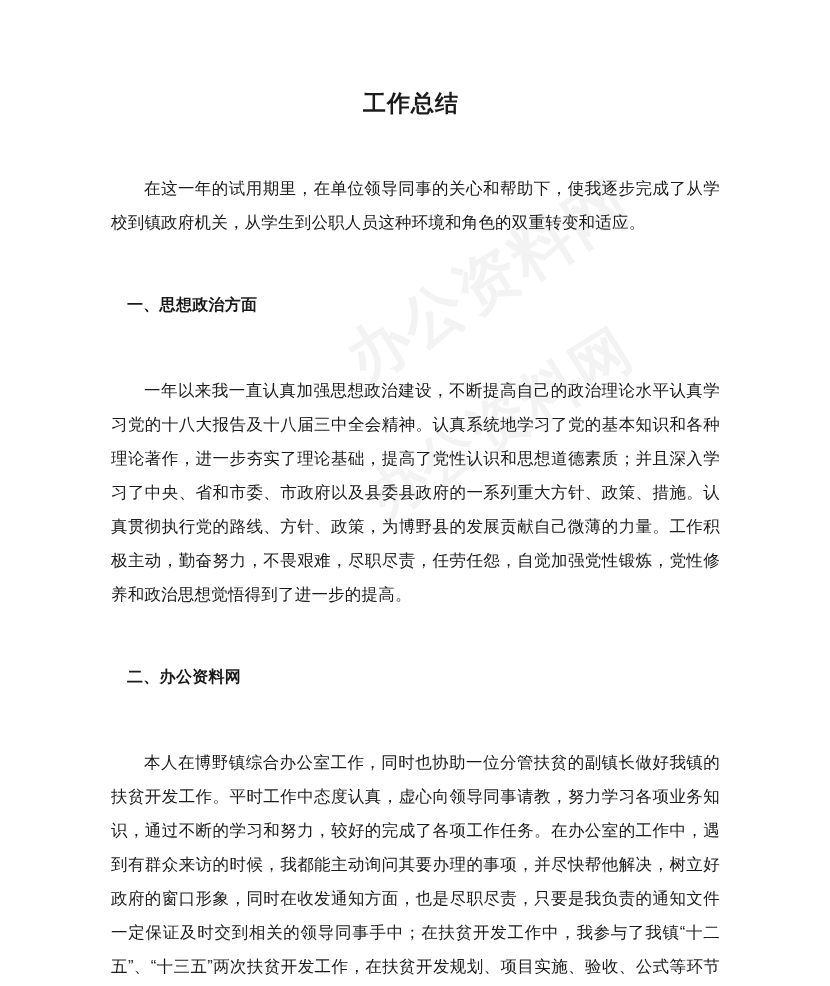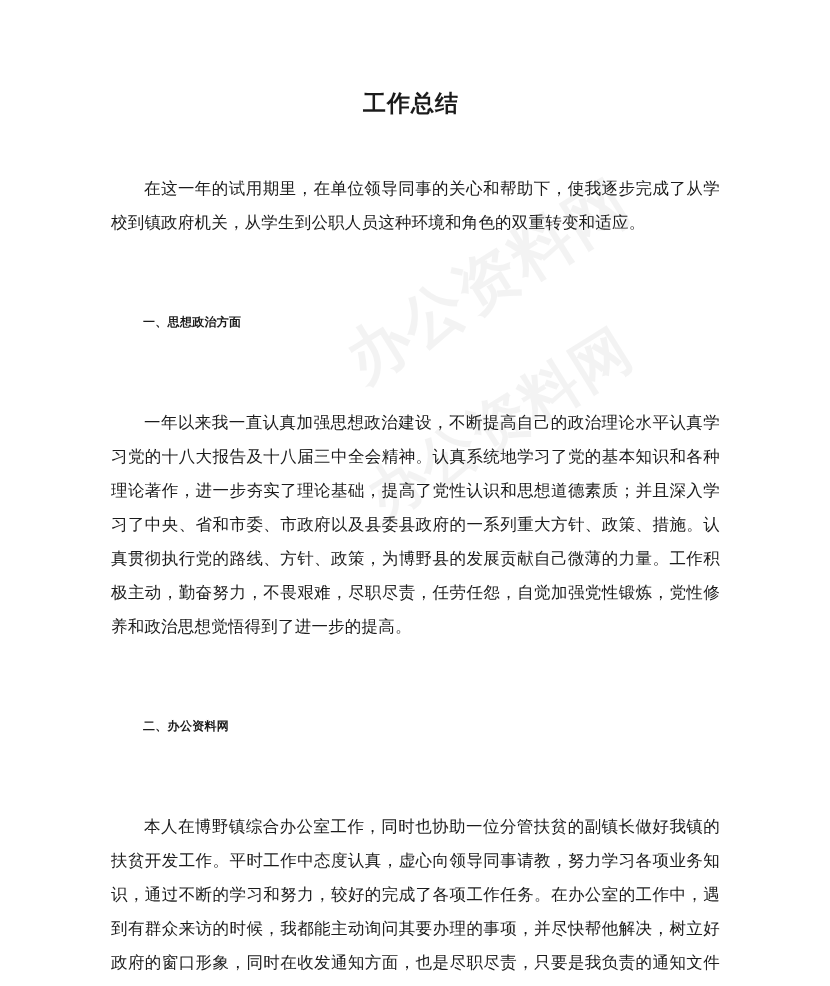--- a/index.html
+++ b/index.html
@@ -76,26 +76,27 @@
     font-size: 16.5px;
     line-height: 34px;
     text-align: justify;
     text-justify: inter-ideograph;
     text-indent: 33px;
     letter-spacing: 0.2px;
     word-break: break-all;
   }
 
   h2.section-heading {
-    margin: 16px;
-    font-size: 12px;
+    margin: 0;
+    font-size: 16px;
     font-weight: 700;
     line-height: 34px;
     text-indent: 32px;
     letter-spacing: 0.3px;
+    font-family: Liberation Mono, monospace;
   }
 
   .gap-after-para   { height: 34px; }
   .gap-after-head   { height: 34px; }
 </style>
 </head>
 <body>
 
 <div class="page">
 

